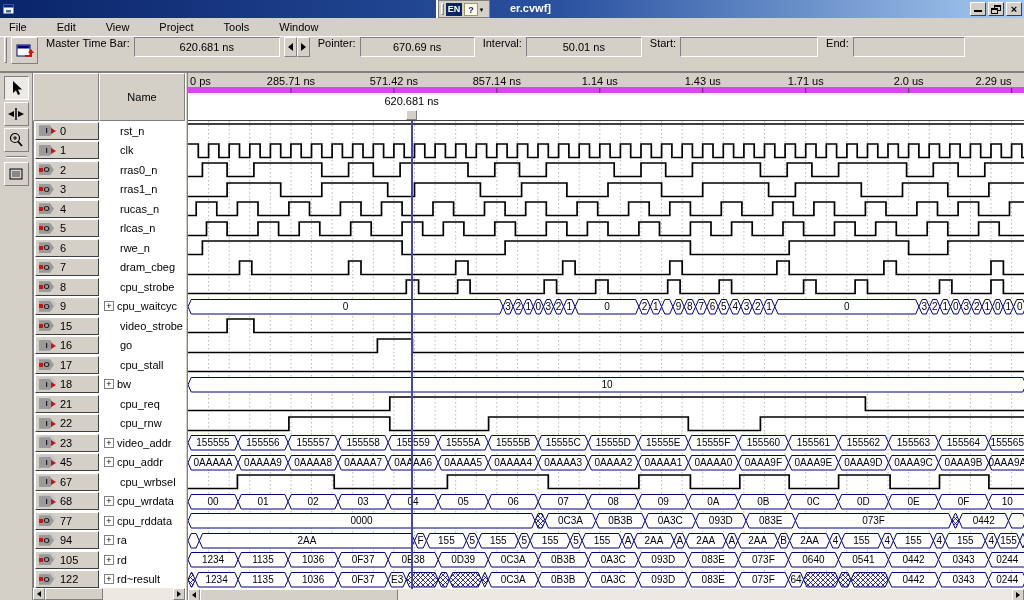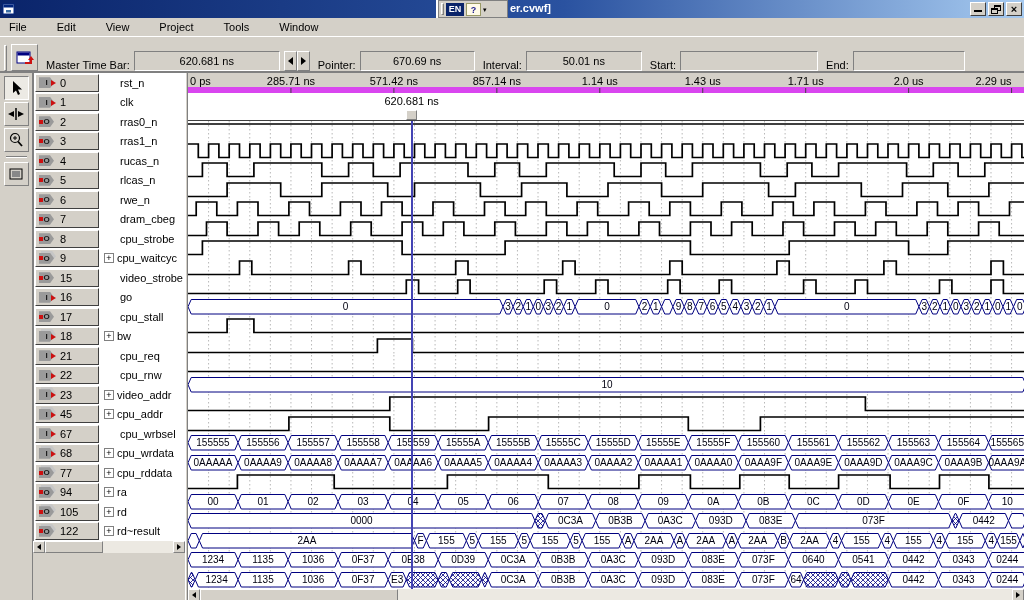--- a/index.html
+++ b/index.html
@@ -12,40 +12,40 @@
   .raised  { border:1px solid; border-color:#ffffff #404040 #404040 #ffffff; background:#d4d0c8; }
   .raised2 { border:1px solid; border-color:#ffffff #808080 #808080 #ffffff; background:#d4d0c8; }
 
   
   .titlebar { height:18px; background:linear-gradient(90deg,#0a246a 0%, #2a52a0 55%, #a6caf0 100%);
     position:relative; color:#fff; }
   .titlebar .appicon { position:absolute; left:2px; top:2px; }
   .title-left { position:absolute; left:20px; top:2px; width:414px; overflow:hidden; white-space:nowrap;
     font-weight:bold; font-size:11px; }
   .title-right { position:absolute; left:510px; top:2px; font-weight:bold; font-size:11px; }
-  .langbar { position:absolute; left:438px; top:0; height:18px; width:70px; background:#d4d0c8;
+  .langbar { position:absolute; left:438px; top:0; height:18px; width:52px; background:#d4d0c8;
     border:1px solid #808080; box-shadow:-2px 0 0 #fff; display:flex; align-items:center; gap:2px; padding:0 2px; }
   .lb-grip { width:3px; height:12px; border:1px solid; border-color:#fff #808080 #808080 #fff; }
   .en-badge { width:18px; height:13px; background:#0a246a; color:#fff; font-size:9px; font-weight:bold;
     text-align:center; line-height:13px; }
   .help-badge { width:15px; height:13px; background:#fffbe8; border:1px solid #9a9a66; color:#1a1a8c;
     font-size:9px; font-weight:bold; text-align:center; line-height:12px; }
   .lb-min { width:8px; height:13px; font-size:7px; color:#000; line-height:13px; }
   .winbtns { position:absolute; right:2px; top:2px; display:flex; gap:2px; }
   .win-btn { width:16px; height:14px; background:#d4d0c8; border:1px solid; border-color:#fff #404040 #404040 #fff;
     position:relative; color:#000; }
   .win-btn .min { position:absolute; left:3px; bottom:3px; width:8px; height:2px; background:#000; }
   .win-btn .res1 { position:absolute; left:5px; top:2px; width:7px; height:6px; border:1px solid #000; border-top-width:2px; background:#d4d0c8; }
   .win-btn .res2 { position:absolute; left:2px; top:5px; width:7px; height:6px; border:1px solid #000; border-top-width:2px; background:#d4d0c8; }
   .win-btn .x { position:absolute; left:0; top:0; right:0; bottom:0; text-align:center; line-height:12px; font-size:11px; font-weight:bold; }
 
   
   .menubar { height:18px; display:flex; align-items:center; padding-left:2px; background:#d4d0c8;gap:16px; }
   .menu-item { padding:2px 7px; }
-  .toolbar { height:36px; display:flex; align-items:flex-end; gap:4px; padding:0 4px;
+  .toolbar { height:36px; display:flex; align-items:flex-start; gap:4px; padding:0 4px;
     border-top:1px solid #fff; border-bottom:1px solid #808080; background:#d4d0c8; }
   .tb-grip { width:3px; height:26px; border:1px solid; border-color:#fff #808080 #808080 #fff; }
   .tb-btn { width:27px; height:27px; display:flex; align-items:center; justify-content:center; }
   .tb-label { white-space:nowrap; padding-left:4px; }
   .tb-field { height:20px; display:flex; align-items:center; justify-content:center;
     border:1px solid; border-color:#808080 #ffffff #ffffff #808080; background:#d4d0c8; overflow:hidden; white-space:nowrap; }
   .spin { display:flex; }
   .spin .sp { width:13px; height:20px; display:flex; align-items:center; justify-content:center; }
   .tri-l { width:0; height:0; border-top:4px solid transparent; border-bottom:4px solid transparent; border-right:5px solid #000; }
   .tri-r { width:0; height:0; border-top:4px solid transparent; border-bottom:4px solid transparent; border-left:5px solid #000; }
@@ -217,20 +217,26 @@
     <div class="tool-sep"></div>
     <div class="tool-btn raised2">
       <svg width="16" height="16">
           <rect x="2" y="3" width="12" height="10" fill="none" stroke="#000"></rect>
           <rect x="4" y="5" width="8" height="6" fill="#888" stroke="none" stroke-dasharray="1,1"></rect>
         </svg>
     </div>
   </div>
 
   <div class="namepanel">
+    <div class="np-head">
+      <div class="gut-head raised2"></div>
+      <div class="name-head raised2">
+        <span>Name</span>
+      </div>
+    </div>
     <div class="np-rows" id="nameRows">
         <div class="sig-row">
           <div class="gut-btn raised">
             <span class="pin in">
               <span class="tag">I</span>
             </span>
             <span class="gut-num">0</span>
           </div>
           <div class="name-cell">
             <span class="exp-sp"></span>

